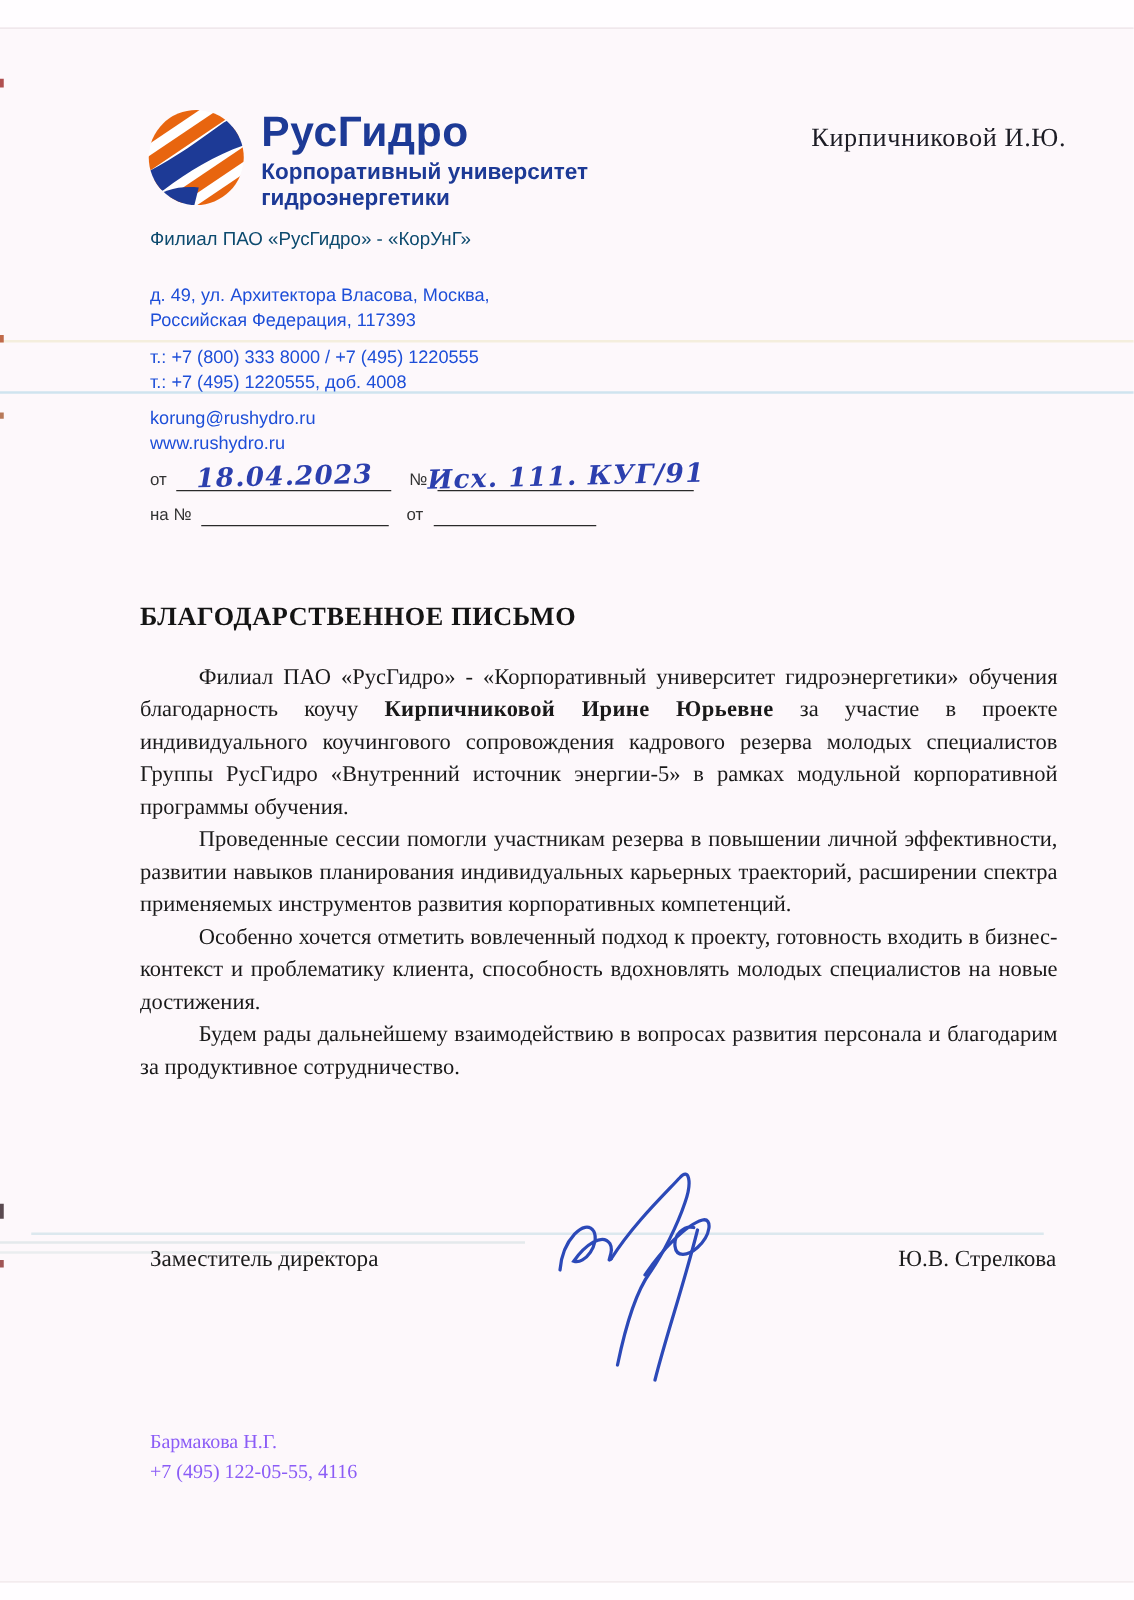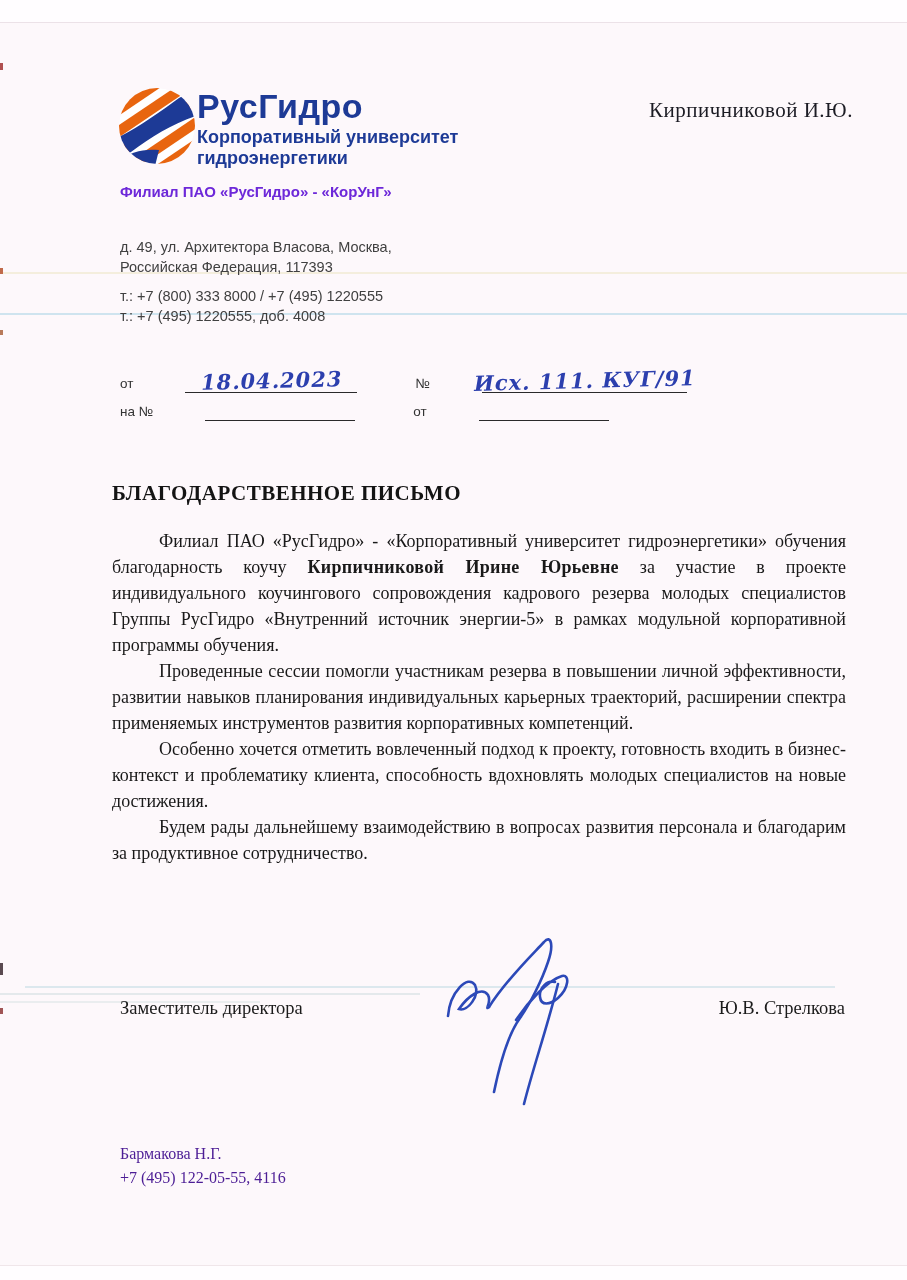--- a/index.html
+++ b/index.html
@@ -27,52 +27,52 @@
   .edge-mark { position: absolute; left: 0; width: 3px; }
   .em1 { top: 63px;  height: 7px;  background: #b05050; }
   .em2 { top: 268px; height: 6px;  background: #c06a4a; }
   .em3 { top: 330px; height: 5px;  background: #b87a5a; }
   .em4 { top: 963px; height: 12px; background: #5a4a50; }
   .em5 { top: 1008px; height: 6px; background: #a05555; }
 
   
   .logo-row {
     position: absolute; left: 117px; top: 86px;
-    display: flex; align-items: flex-start; gap: 0;
+    display: flex; align-items: flex-start; gap: 12px;
   }
   .logo-sphere { width: 80px; height: 80px; flex: 0 0 auto; }
   .logo-text { font-family: "Liberation Sans", sans-serif; color: #1d3a96; padding-top: 2px; }
   .logo-brand { font-size: 34px; font-weight: bold; line-height: 36px; letter-spacing: .5px; }
   .logo-sub { font-size: 18px; font-weight: bold; line-height: 21px; margin-top: 3px; }
   .recipient {
     position: absolute; left: 618px; top: 98px;
     font-family: "Liberation Serif", serif;
     font-size: 21px; color: #1c1c24; letter-spacing: .5px; margin-left: 31px;
   }
   .branch-line {
     position: absolute; left: 120px; top: 183px;
     font-family: "Liberation Sans", sans-serif;
-    font-size: 15px; font-weight: bold; color: #6d28d9;
+    font-size: 15px; font-weight: normal; color: #0c4a6e;
   }
 
   
   .contacts {
-    position: absolute; left: 120px; top: 237px;
+    position: absolute; left: 120px; top: 227px;
     font-family: "Liberation Sans", sans-serif;
-    font-size: 14.5px; color: #404040; line-height: 20px;
+    font-size: 14.5px; color: #1d4ed8; line-height: 20px;
   }
   .contact-group { margin-bottom: 9px; }
 
   
   .ref-block {
     position: absolute; left: 120px; top: 370px;
     font-family: "Liberation Sans", sans-serif;
     font-size: 13.5px; color: #333;
   }
-  .ref-row { display: flex; align-items: flex-end; margin-bottom: 11px; gap: 44px; }
+  .ref-row { display: flex; align-items: flex-end; margin-bottom: 11px; }
   .ref-label { padding-bottom: 2px; }
   .ref-field {
     border-bottom: 1.5px solid #2a2a2a;
     margin-left: 8px; margin-right: 14px;
     display: flex; align-items: flex-end; justify-content: center;
   }
   .hand {
     font-family: "DejaVu Serif", serif;
     font-style: italic; font-weight: bold;
     color: #2c3fae; font-size: 21px; line-height: 22px;
@@ -106,21 +106,21 @@
   }
   .sig-name {
     position: absolute; right: 62px; top: 998px;
     font-size: 18.5px; color: #1b1b1b; text-align: right;
   }
   .sig-script { position: absolute; left: 430px; top: 918px; width: 160px; height: 192px; }
 
   
   .footer {
     position: absolute; left: 120px; top: 1142px;
-    font-size: 16px; line-height: 24px; color: #4c1d95;
+    font-size: 16px; line-height: 24px; color: #8b5cf6;
   }
 </style>
 </head>
 <body>
 
 <div class="sheet"></div>
 
 <div class="streak streak-tan"></div>
 <div class="streak streak-blue"></div>
 <div class="streak streak-sig1"></div>
@@ -168,20 +168,24 @@
 
 <div class="contacts">
   <div class="contact-group">
     <div>д. 49, ул. Архитектора Власова, Москва,</div>
     <div>Российская Федерация, 117393</div>
   </div>
   <div class="contact-group">
     <div>т.: +7 (800) 333 8000 / +7 (495) 1220555</div>
     <div>т.: +7 (495) 1220555, доб. 4008</div>
   </div>
+  <div class="contact-group">
+    <div>korung@rushydro.ru</div>
+    <div>www.rushydro.ru</div>
+  </div>
 </div>
 
 <div class="ref-block">
   <div class="ref-row">
     <span class="ref-label">от</span>
     <span class="ref-field f-date">
       <span class="hand">18.04.2023</span>
     </span>
     <span class="ref-label">№</span>
     <span class="ref-field f-number">

